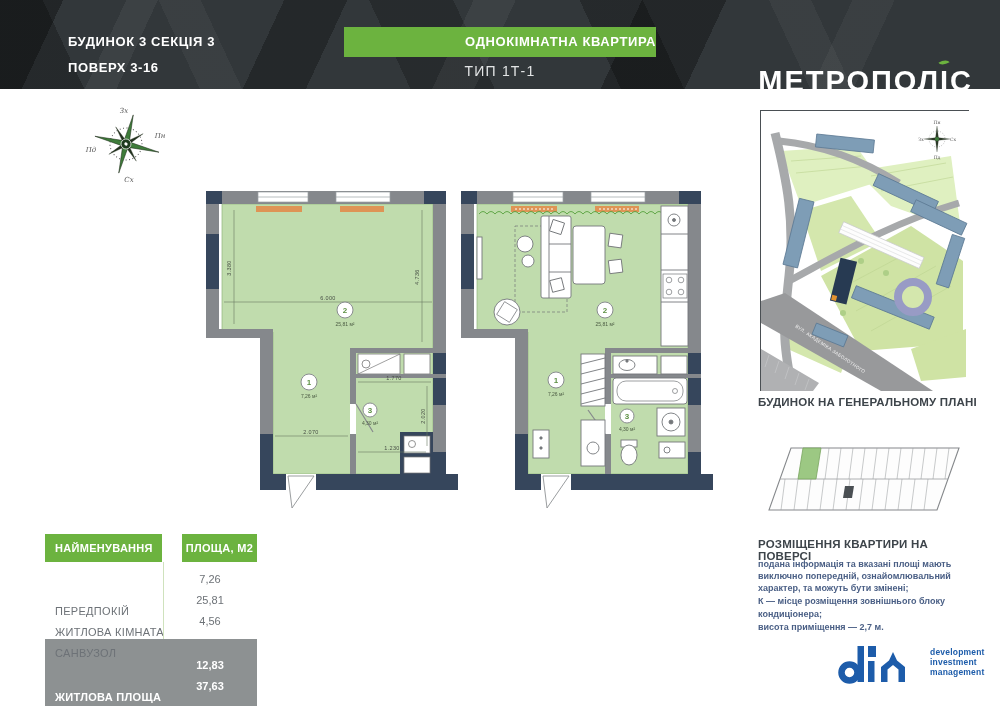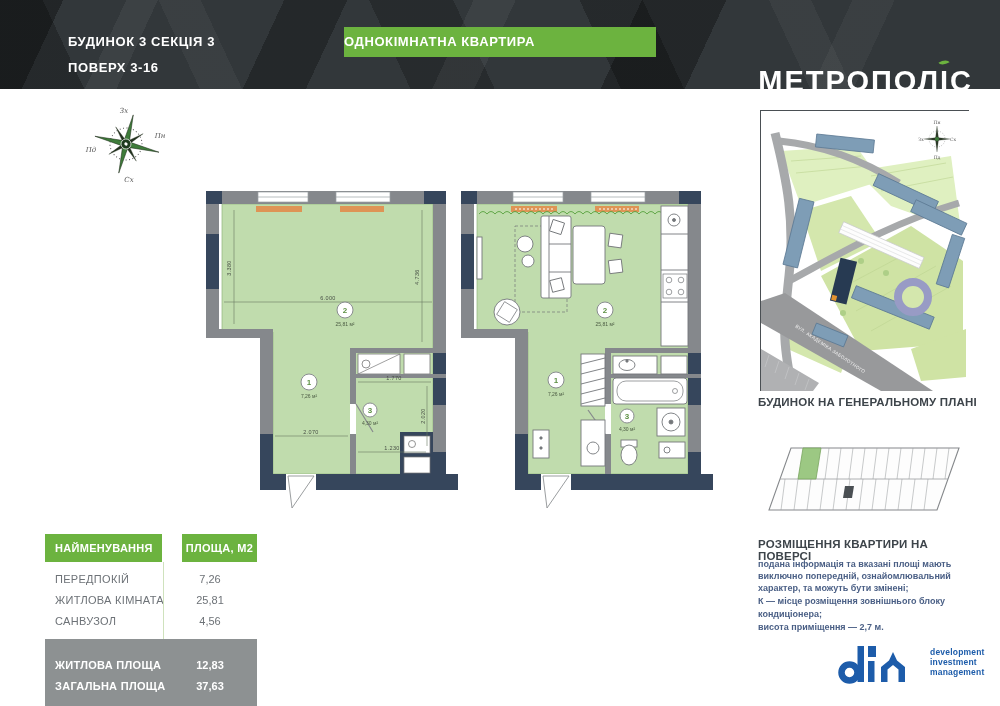--- a/index.html
+++ b/index.html
@@ -11,21 +11,21 @@
     background:
       linear-gradient(115deg, rgba(0,0,0,.32) 0 6%, transparent 6% 12%, rgba(255,255,255,.05) 12% 15%,
         transparent 15% 27%, rgba(0,0,0,.28) 27% 33%, transparent 33% 45%, rgba(255,255,255,.05) 45% 49%,
         transparent 49% 61%, rgba(0,0,0,.3) 61% 69%, transparent 69% 81%, rgba(255,255,255,.04) 81% 85%, transparent 85%),
       linear-gradient(65deg, rgba(0,0,0,.25) 0 8%, transparent 8% 19%, rgba(255,255,255,.04) 19% 23%,
         transparent 23% 39%, rgba(0,0,0,.22) 39% 47%, transparent 47% 59%, rgba(0,0,0,.25) 59% 65%,
         transparent 65% 77%, rgba(255,255,255,.04) 77% 81%, transparent 81%),
       #32373a; padding-left: 11px;}
   .hdr-left{position:absolute;left:68px;top:34px;color:#fff;font-weight:bold;font-size:13px;letter-spacing:.6px;}
   .hdr-left .l2{margin-top:11px;}
-  .badge{position:absolute;left:344px;top:27px;width:312px;height:30px;line-height:30px;text-align:left;
+  .badge{position:absolute;left:344px;top:27px;width:312px;height:30px;line-height:30px;text-align:right;
          background:#6cb33f;color:#fff;font-weight:bold;font-size:13px;letter-spacing:.6px;}
   .flat-type{position:absolute;left:344px;top:63px;width:312px;text-align:center;color:#e2e4e5;
              font-size:14px;letter-spacing:1.2px;}
   .brand{position:absolute;right:38px;top:29px;color:#fff;font-weight:bold;font-size:29px;letter-spacing:2px;margin-top:36px;}
   .brand .leafwrap{position:relative;display:inline-block;}
   .leaf{position:absolute;top:-5px;left:-1px;width:10px;height:5px;background:#6cb33f;
         border-radius:0 100% 0 100%;transform:rotate(-28deg);}
 
   
   .cap{position:absolute;color:#3d444a;font-weight:bold;font-size:11.5px;letter-spacing:.2px;}
@@ -43,21 +43,21 @@
   
   .area-table{position:absolute;left:45px;top:534px;width:212px;font-size:11px;}
   .t-head{display:flex;gap:20px;align-items:center;}
   .t-head-cell{background:#6cb33f;color:#fff;font-weight:bold;height:28px;line-height:28px;letter-spacing:.3px;}
   .t-head-cell.name{width:117px;padding-left:10px;box-sizing:border-box;}
   .t-head-cell.val{flex:1;text-align:center;}
   .t-body{position:relative;padding:7px 0;}
   .t-body:before{content:"";position:absolute;left:118px;top:0;bottom:0;width:1px;background:#cfe2bd;}
   .t-row{display:flex;height:21px;line-height:21px;}
   .t-body .t-row{color:#6d7277;}
-  .t-name{width:118px;padding-left:10px;box-sizing:border-box;letter-spacing:.3px;white-space:nowrap;}
+  .t-name{width:118px;padding-left:10px;box-sizing:border-box;letter-spacing:.3px;white-space:nowrap;margin-top:32px;}
   .t-val{flex:1;text-align:center;}
   .t-foot{background:#8d9192;color:#fff;font-weight:bold;padding:16px 0;}
 
   
   .plan{position:absolute;}
   .plan-left{left:200px;top:182px;}
   .plan-right{left:455px;top:182px;}
   .compass{position:absolute;left:84px;top:104px;}
   svg text{font-family:"Liberation Sans",sans-serif;}
   text.dim{font-size:5.5px;fill:#474f45;letter-spacing:.3px;}
@@ -69,20 +69,21 @@
 </style>
 </head>
 <body>
 
 <div class="hdr">
   <div class="hdr-left">
     <div class="l1">БУДИНОК 3 СЕКЦІЯ 3</div>
     <div class="l2">ПОВЕРХ 3-16</div>
   </div>
   <div class="badge">ОДНОКІМНАТНА КВАРТИРА</div>
+  <div class="flat-type">ТИП 1Т-1</div>
   <div class="brand"><span>МЕТРОПОЛ</span><span class="leafwrap"><span class="leaf"></span><span>ІС</span></span></div>
 </div>
 
 <svg class="compass" width="84" height="80" viewBox="0 0 84 80">
   <g transform="translate(42,40) rotate(14)">
     <circle r="16" fill="none" stroke="#555" stroke-width="1" stroke-dasharray="1,2.4"></circle>
     <g fill="#23321f" stroke="#23321f" stroke-width=".3">
       <polygon points="0,-20 2,0 0,4 -2,0" transform="rotate(45)"></polygon>
       <polygon points="0,-20 2,0 0,4 -2,0" transform="rotate(135)"></polygon>
       <polygon points="0,-20 2,0 0,4 -2,0" transform="rotate(225)"></polygon>

